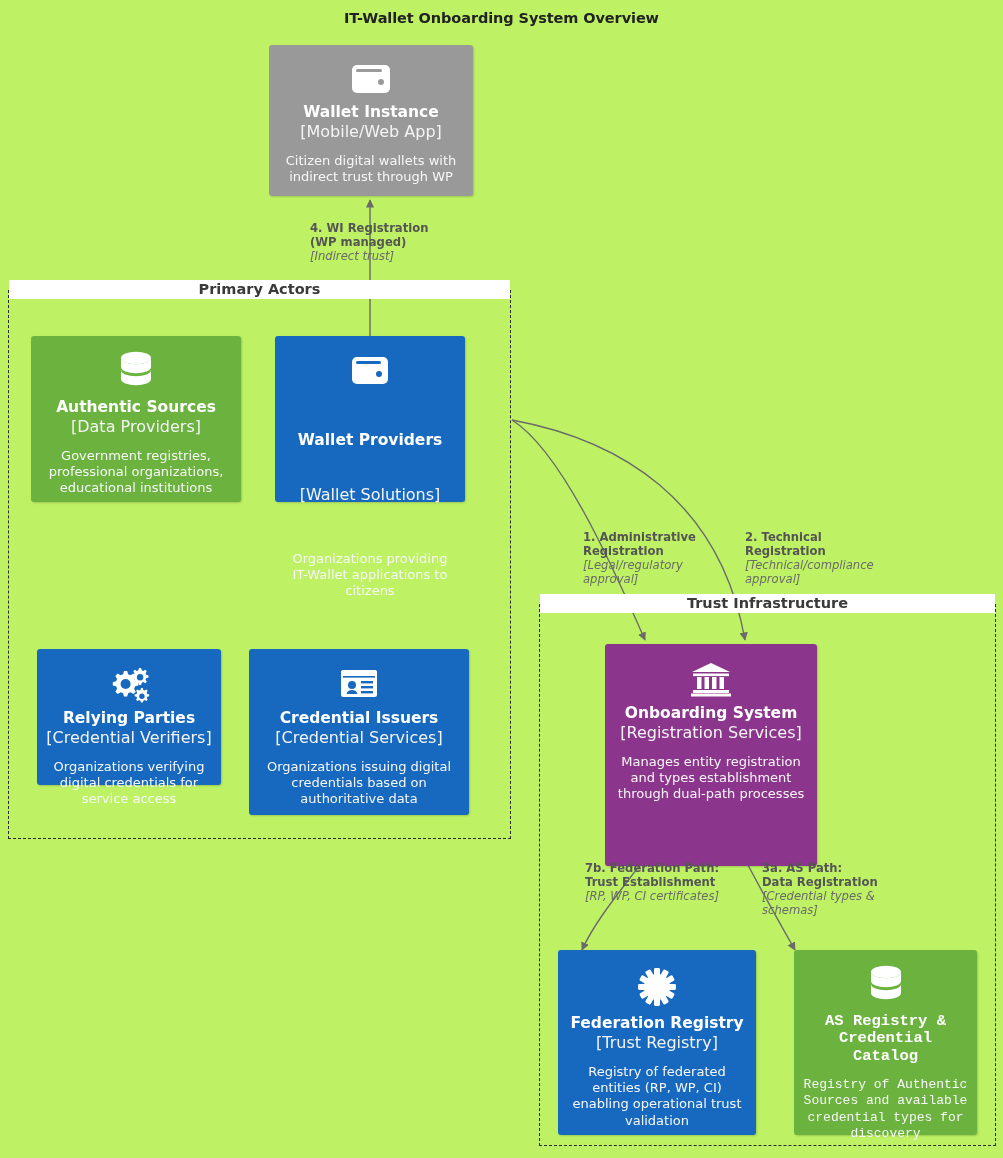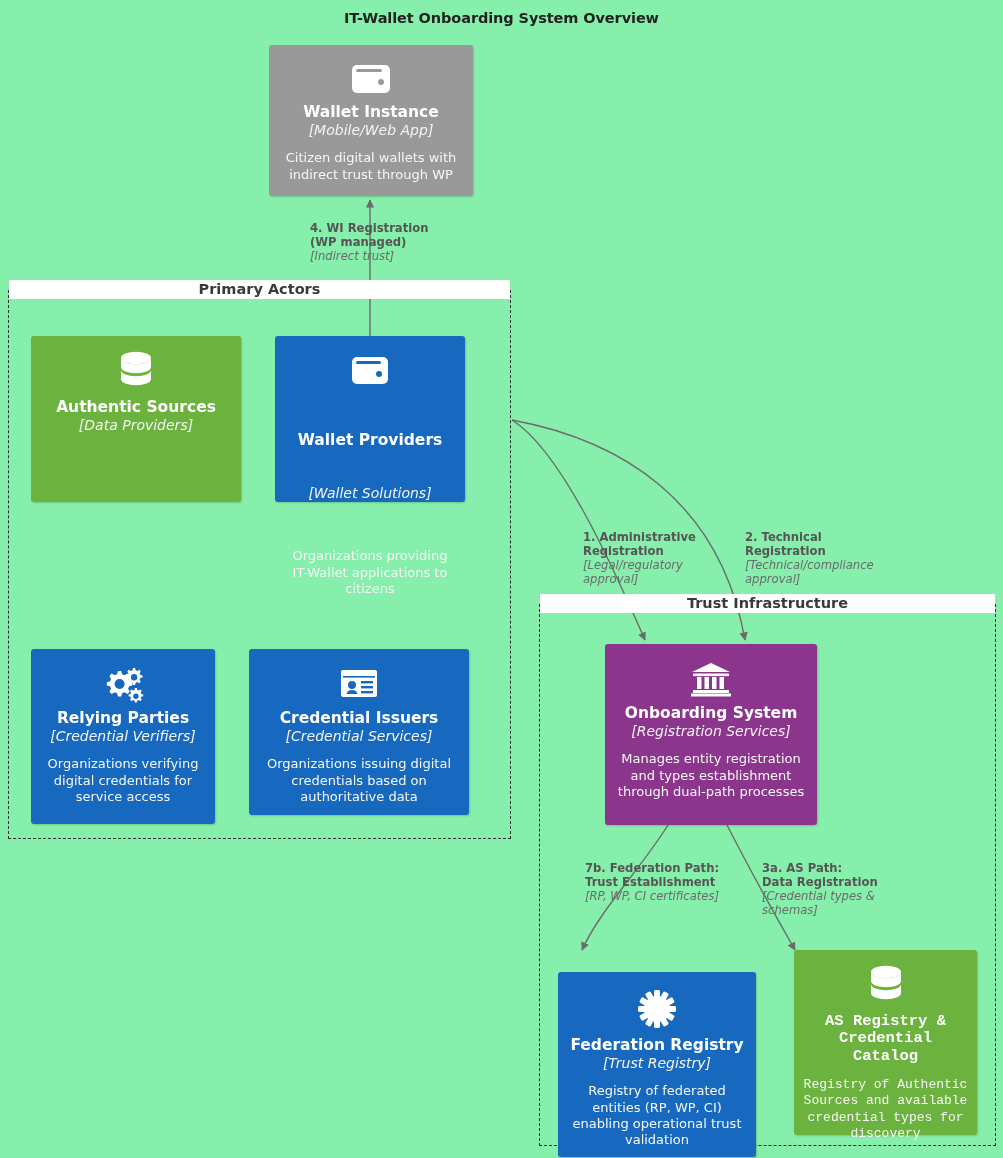--- a/index.html
+++ b/index.html
@@ -7,21 +7,21 @@
     padding: 0;
     background: #ffffff;
   }
   body {
     font-family: "DejaVu Sans", "Liberation Sans", sans-serif;
   }
   #canvas {
     position: relative;
     width: 1003px;
     height: 1158px;
-    background: #86efac;
+    background: #bef264;
     overflow: hidden;
   }
   #edges {
     position: absolute;
     left: 0; top: 0;
     width: 1003px;
     height: 1158px;
     pointer-events: none;
   }
 
@@ -77,22 +77,21 @@
     margin: 4px auto 4px auto;
     line-height: 0;
   }
   .node .node-title {
     font-size: 15.5px;
     font-weight: bold;
     line-height: 1.12;
     margin-top: 1px;
   }
   .node .node-subtitle {
-    font-size: 14px;
-    font-style: italic;
+    font-size: 16px;
     line-height: 1.2;
     margin-top: 1px;
     color: #f4f4f4;
   }
   .node .node-desc {
     font-size: 13px;
     line-height: 1.26;
     margin-top: 11px;
     color: #f7f7f7;
   }
@@ -166,36 +165,37 @@
   <div class="node" style="left:31px; top:336px; width:210px; height:166px; background:#6BB33E;align-items:center;">
     <span class="icon">
       <svg width="42" height="44" viewBox="0 0 42 44" xmlns="http://www.w3.org/2000/svg">
         <ellipse cx="21" cy="8" rx="15" ry="6.2" fill="#ffffff"></ellipse>
         <path d="M6 8 v9 a15 6.2 0 0 0 30 0 v-9 a15 6.2 0 0 1 -30 0 z" fill="#ffffff"></path>
         <path d="M6 20 v9 a15 6.2 0 0 0 30 0 v-9 a15 6.2 0 0 1 -30 0 z" fill="#ffffff"></path>
       </svg>
     </span>
     <span class="node-title">Authentic Sources</span>
     <span class="node-subtitle">[Data Providers]</span>
+    <span class="node-desc">Government registries, professional organizations, educational institutions</span>
   </div>
 
   <div class="node" style="left:275px; top:336px; width:190px; height:166px; background:#1769BF;gap:35px;">
     <span class="icon">
       <svg width="44" height="42" viewBox="0 0 44 42" xmlns="http://www.w3.org/2000/svg">
         <rect x="4" y="7" width="36" height="27" rx="5" ry="5" fill="#ffffff"></rect>
         <rect x="8" y="11" width="25" height="3" rx="1.5" fill="#1769BF"></rect>
         <circle cx="31" cy="24" r="3" fill="#1769BF"></circle>
       </svg>
     </span>
     <span class="node-title">Wallet Providers</span>
     <span class="node-subtitle">[Wallet Solutions]</span>
     <span class="node-desc">Organizations providing IT-Wallet applications to citizens</span>
   </div>
 
-  <div class="node" style="left:31px; top:649px; width:184px; height:175px; background:#1769BF;">
+  <div class="node" style="left:37px; top:649px; width:184px; height:136px; background:#1769BF;">
     <span class="icon">
       <svg width="46" height="42" viewBox="0 0 46 42" xmlns="http://www.w3.org/2000/svg">
         <g fill="#ffffff">
           <path d="M18 8 l3.2 0 0.9 3.3 2.4 1 3-1.7 2.3 2.3 -1.7 3 1 2.4 3.3 0.9 0 3.2 -3.3 0.9 -1 2.4 1.7 3 -2.3 2.3 -3-1.7 -2.4 1 -0.9 3.3 -3.2 0 -0.9-3.3 -2.4-1 -3 1.7 -2.3-2.3 1.7-3 -1-2.4 -3.3-0.9 0-3.2 3.3-0.9 1-2.4 -1.7-3 2.3-2.3 3 1.7 2.4-1 z"></path>
           <circle cx="19.6" cy="21" r="5" fill="#1769BF"></circle>
           <path d="M33 5 l2.1 0 0.6 2.2 1.6 0.7 2-1.2 1.5 1.5 -1.2 2 0.7 1.6 2.2 0.6 0 2.1 -2.2 0.6 -0.7 1.6 1.2 2 -1.5 1.5 -2-1.2 -1.6 0.7 -0.6 2.2 -2.1 0 -0.6-2.2 -1.6-0.7 -2 1.2 -1.5-1.5 1.2-2 -0.7-1.6 -2.2-0.6 0-2.1 2.2-0.6 0.7-1.6 -1.2-2 1.5-1.5 2 1.2 1.6-0.7 z"></path>
           <circle cx="34.1" cy="14.3" r="3.2" fill="#1769BF"></circle>
           <path d="M35 25 l1.8 0 0.5 1.9 1.4 0.6 1.7-1 1.3 1.3 -1 1.7 0.6 1.4 1.9 0.5 0 1.8 -1.9 0.5 -0.6 1.4 1 1.7 -1.3 1.3 -1.7-1 -1.4 0.6 -0.5 1.9 -1.8 0 -0.5-1.9 -1.4-0.6 -1.7 1 -1.3-1.3 1-1.7 -0.6-1.4 -1.9-0.5 0-1.8 1.9-0.5 0.6-1.4 -1-1.7 1.3-1.3 1.7 1 1.4-0.6 z"></path>
           <circle cx="35.9" cy="33.3" r="2.7" fill="#1769BF"></circle>
         </g>
@@ -217,41 +217,41 @@
         <rect x="24" y="18" width="12" height="2.4" fill="#1769BF"></rect>
         <rect x="24" y="23" width="12" height="2.4" fill="#1769BF"></rect>
         <rect x="24" y="28" width="12" height="2.4" fill="#1769BF"></rect>
       </svg>
     </span>
     <span class="node-title">Credential Issuers</span>
     <span class="node-subtitle">[Credential Services]</span>
     <span class="node-desc">Organizations issuing digital credentials based on authoritative data</span>
   </div>
 
-  <div class="node" style="left:605px; top:644px; width:212px; height:181px; background:#8B368C;">
+  <div class="node" style="left:605px; top:644px; width:212px; height:222px; background:#8B368C;">
     <span class="icon">
       <svg width="46" height="42" viewBox="0 0 46 42" xmlns="http://www.w3.org/2000/svg">
         <g fill="#ffffff">
           <path d="M23 5 L42 14 L4 14 Z"></path>
           <rect x="5" y="15.5" width="36" height="2.6"></rect>
           <rect x="9" y="19" width="4.5" height="12"></rect>
           <rect x="16.5" y="19" width="4.5" height="12"></rect>
           <rect x="24" y="19" width="4.5" height="12"></rect>
           <rect x="31.5" y="19" width="4.5" height="12"></rect>
           <rect x="5" y="32" width="36" height="3"></rect>
           <rect x="3" y="35.5" width="40" height="3"></rect>
         </g>
       </svg>
     </span>
     <span class="node-title">Onboarding System</span>
     <span class="node-subtitle">[Registration Services]</span>
     <span class="node-desc">Manages entity registration and types establishment through dual-path processes</span>
   </div>
 
-  <div class="node" style="left:558px; top:972px; width:198px; height:185px; background:#1769BF;">
+  <div class="node" style="left:558px; top:950px; width:198px; height:185px; background:#1769BF;">
     <span class="icon">
       <svg width="46" height="46" viewBox="0 0 46 46" xmlns="http://www.w3.org/2000/svg">
         <g fill="#ffffff" transform="translate(23,23)">
           <circle cx="0" cy="0" r="13"></circle>
           <g>
             <rect x="-3" y="-19" width="6" height="10" rx="1.4"></rect>
             <rect x="-3" y="-19" width="6" height="10" rx="1.4" transform="rotate(30)"></rect>
             <rect x="-3" y="-19" width="6" height="10" rx="1.4" transform="rotate(60)"></rect>
             <rect x="-3" y="-19" width="6" height="10" rx="1.4" transform="rotate(90)"></rect>
             <rect x="-3" y="-19" width="6" height="10" rx="1.4" transform="rotate(120)"></rect>

